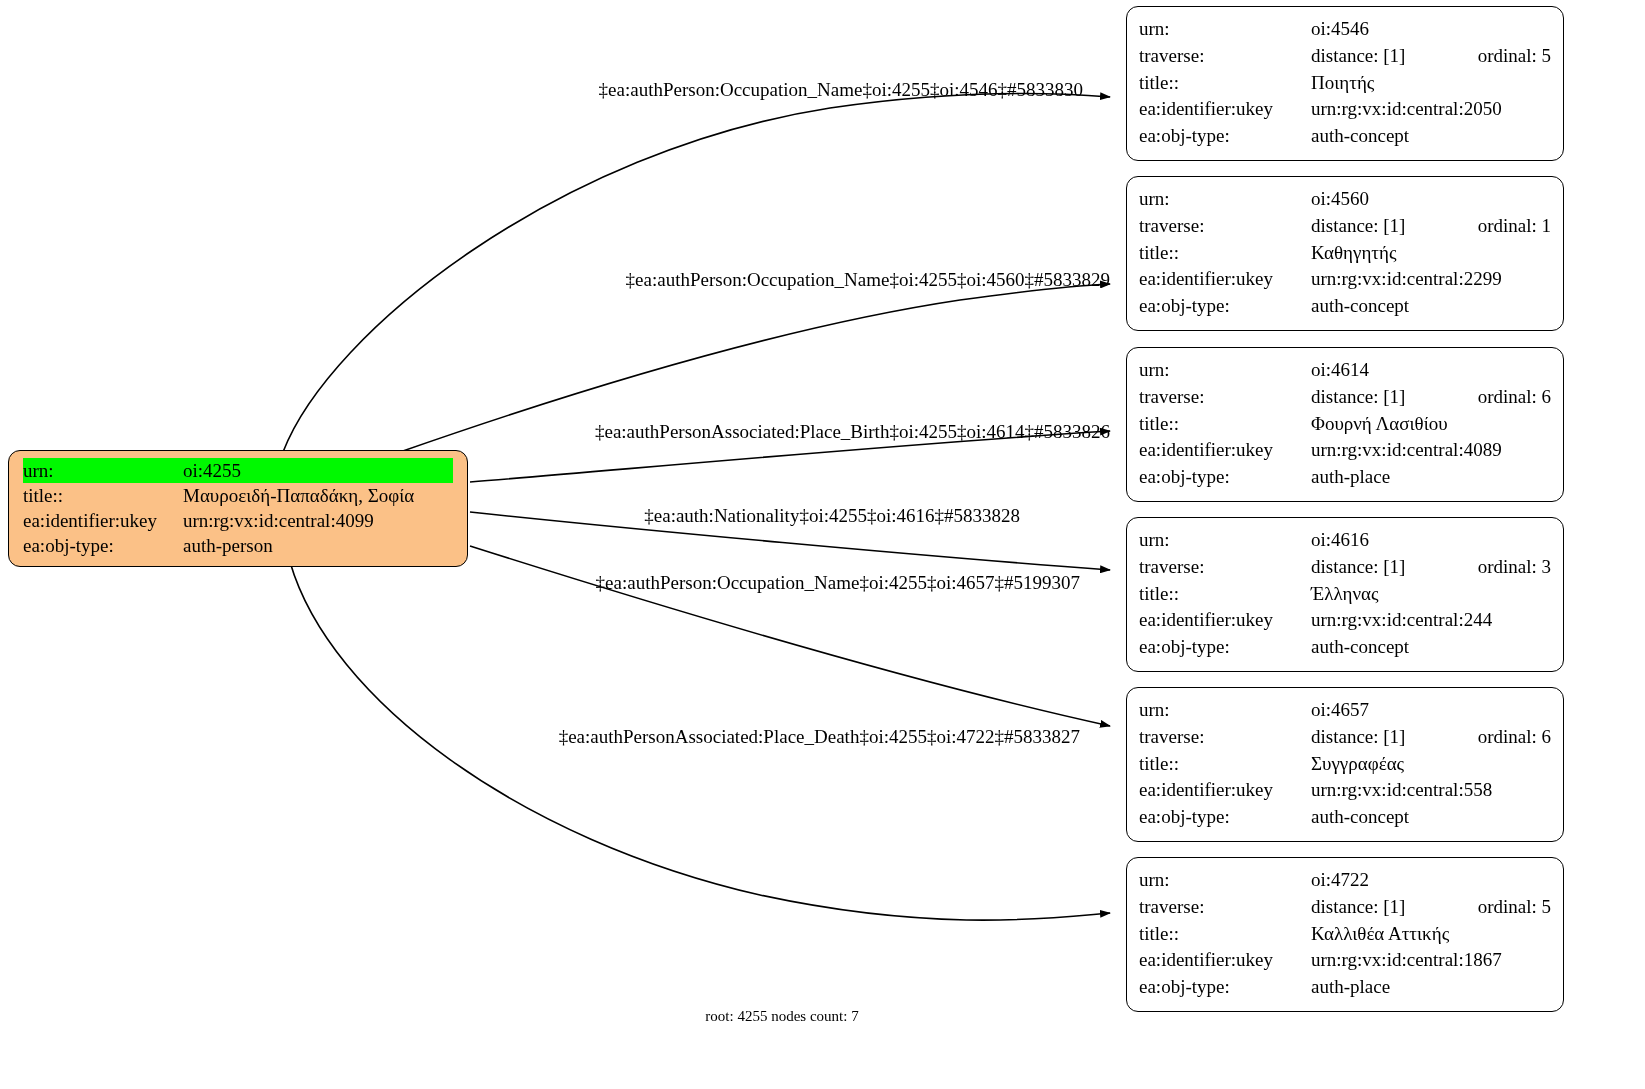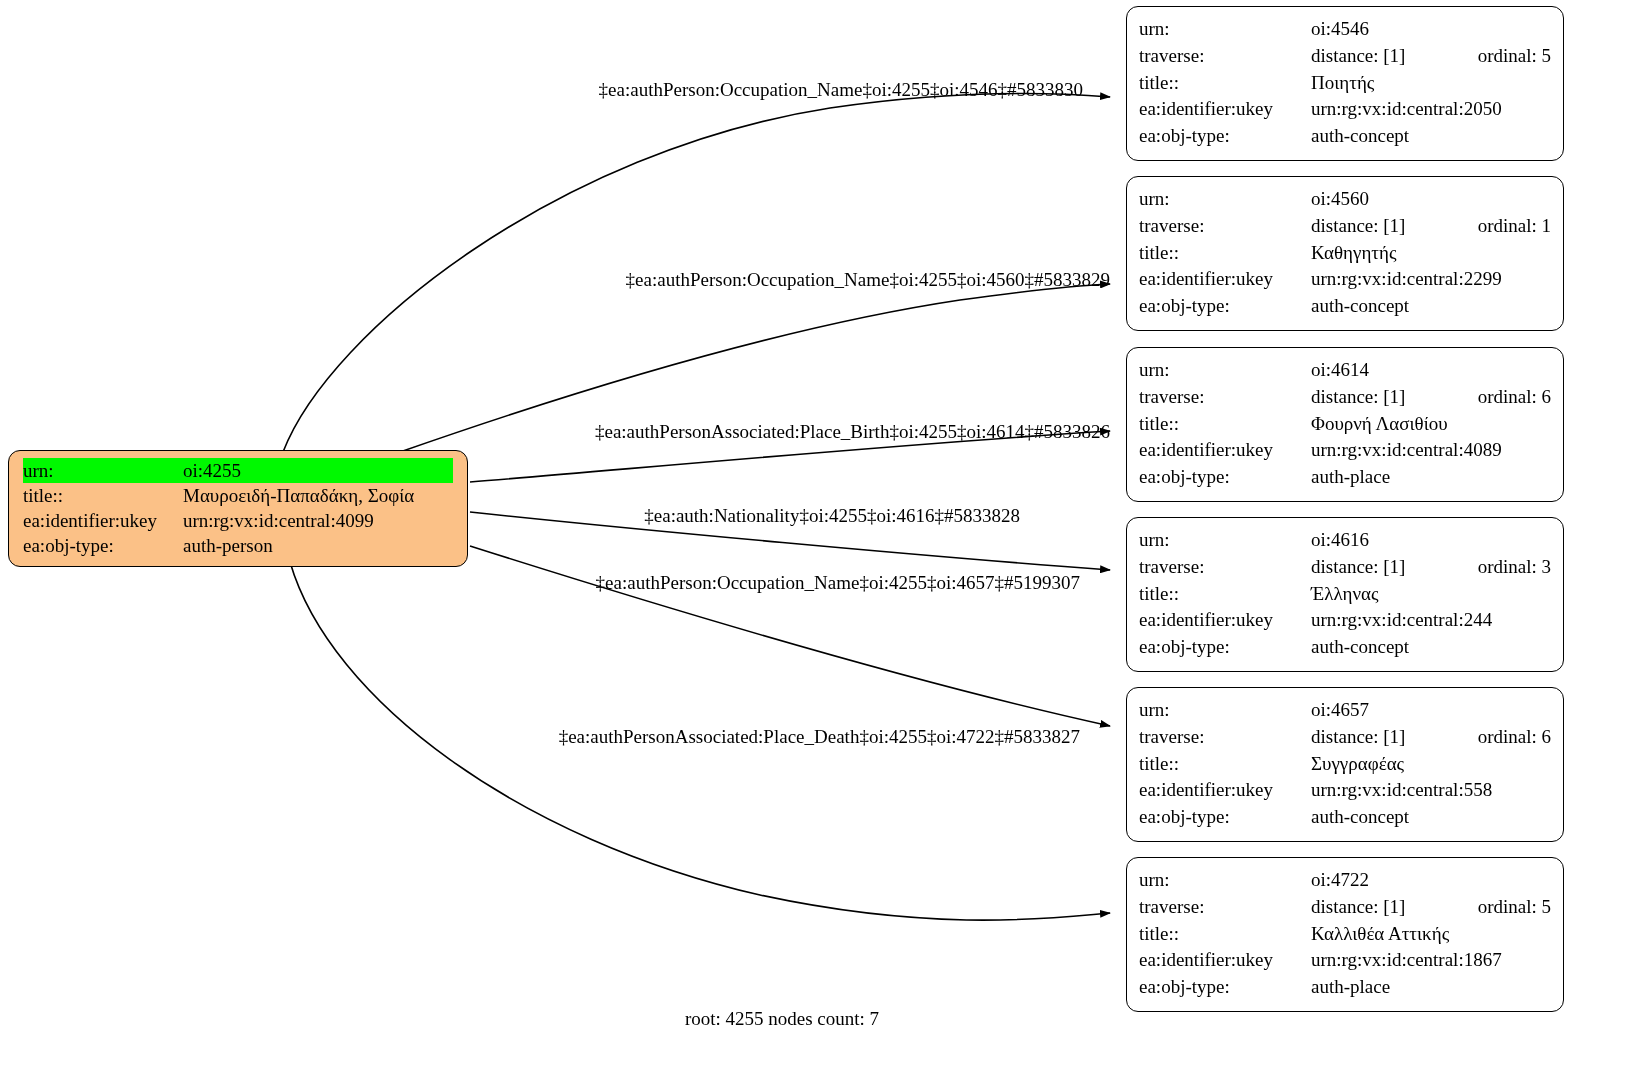--- a/index.html
+++ b/index.html
@@ -38,21 +38,21 @@
   .node .row .v{flex:1 1 auto;}
   .node .row .v2{margin-left:30px;}
 
   
   .elabel{
     position:absolute;font-size:19px;line-height:22px;
     white-space:nowrap;transform:translateX(-100%);text-align:right;
   }
 
   .footer{
-    position:absolute;font-size:19px;white-space:nowrap;
+    position:absolute;font-size:15px;white-space:nowrap;
     transform:translateX(-50%);
   }
 </style>
 </head>
 <body>
 
 <div id="canvas">
 
   <svg class="edges" viewBox="0 0 1645 1089" xmlns="http://www.w3.org/2000/svg">
     <defs>

